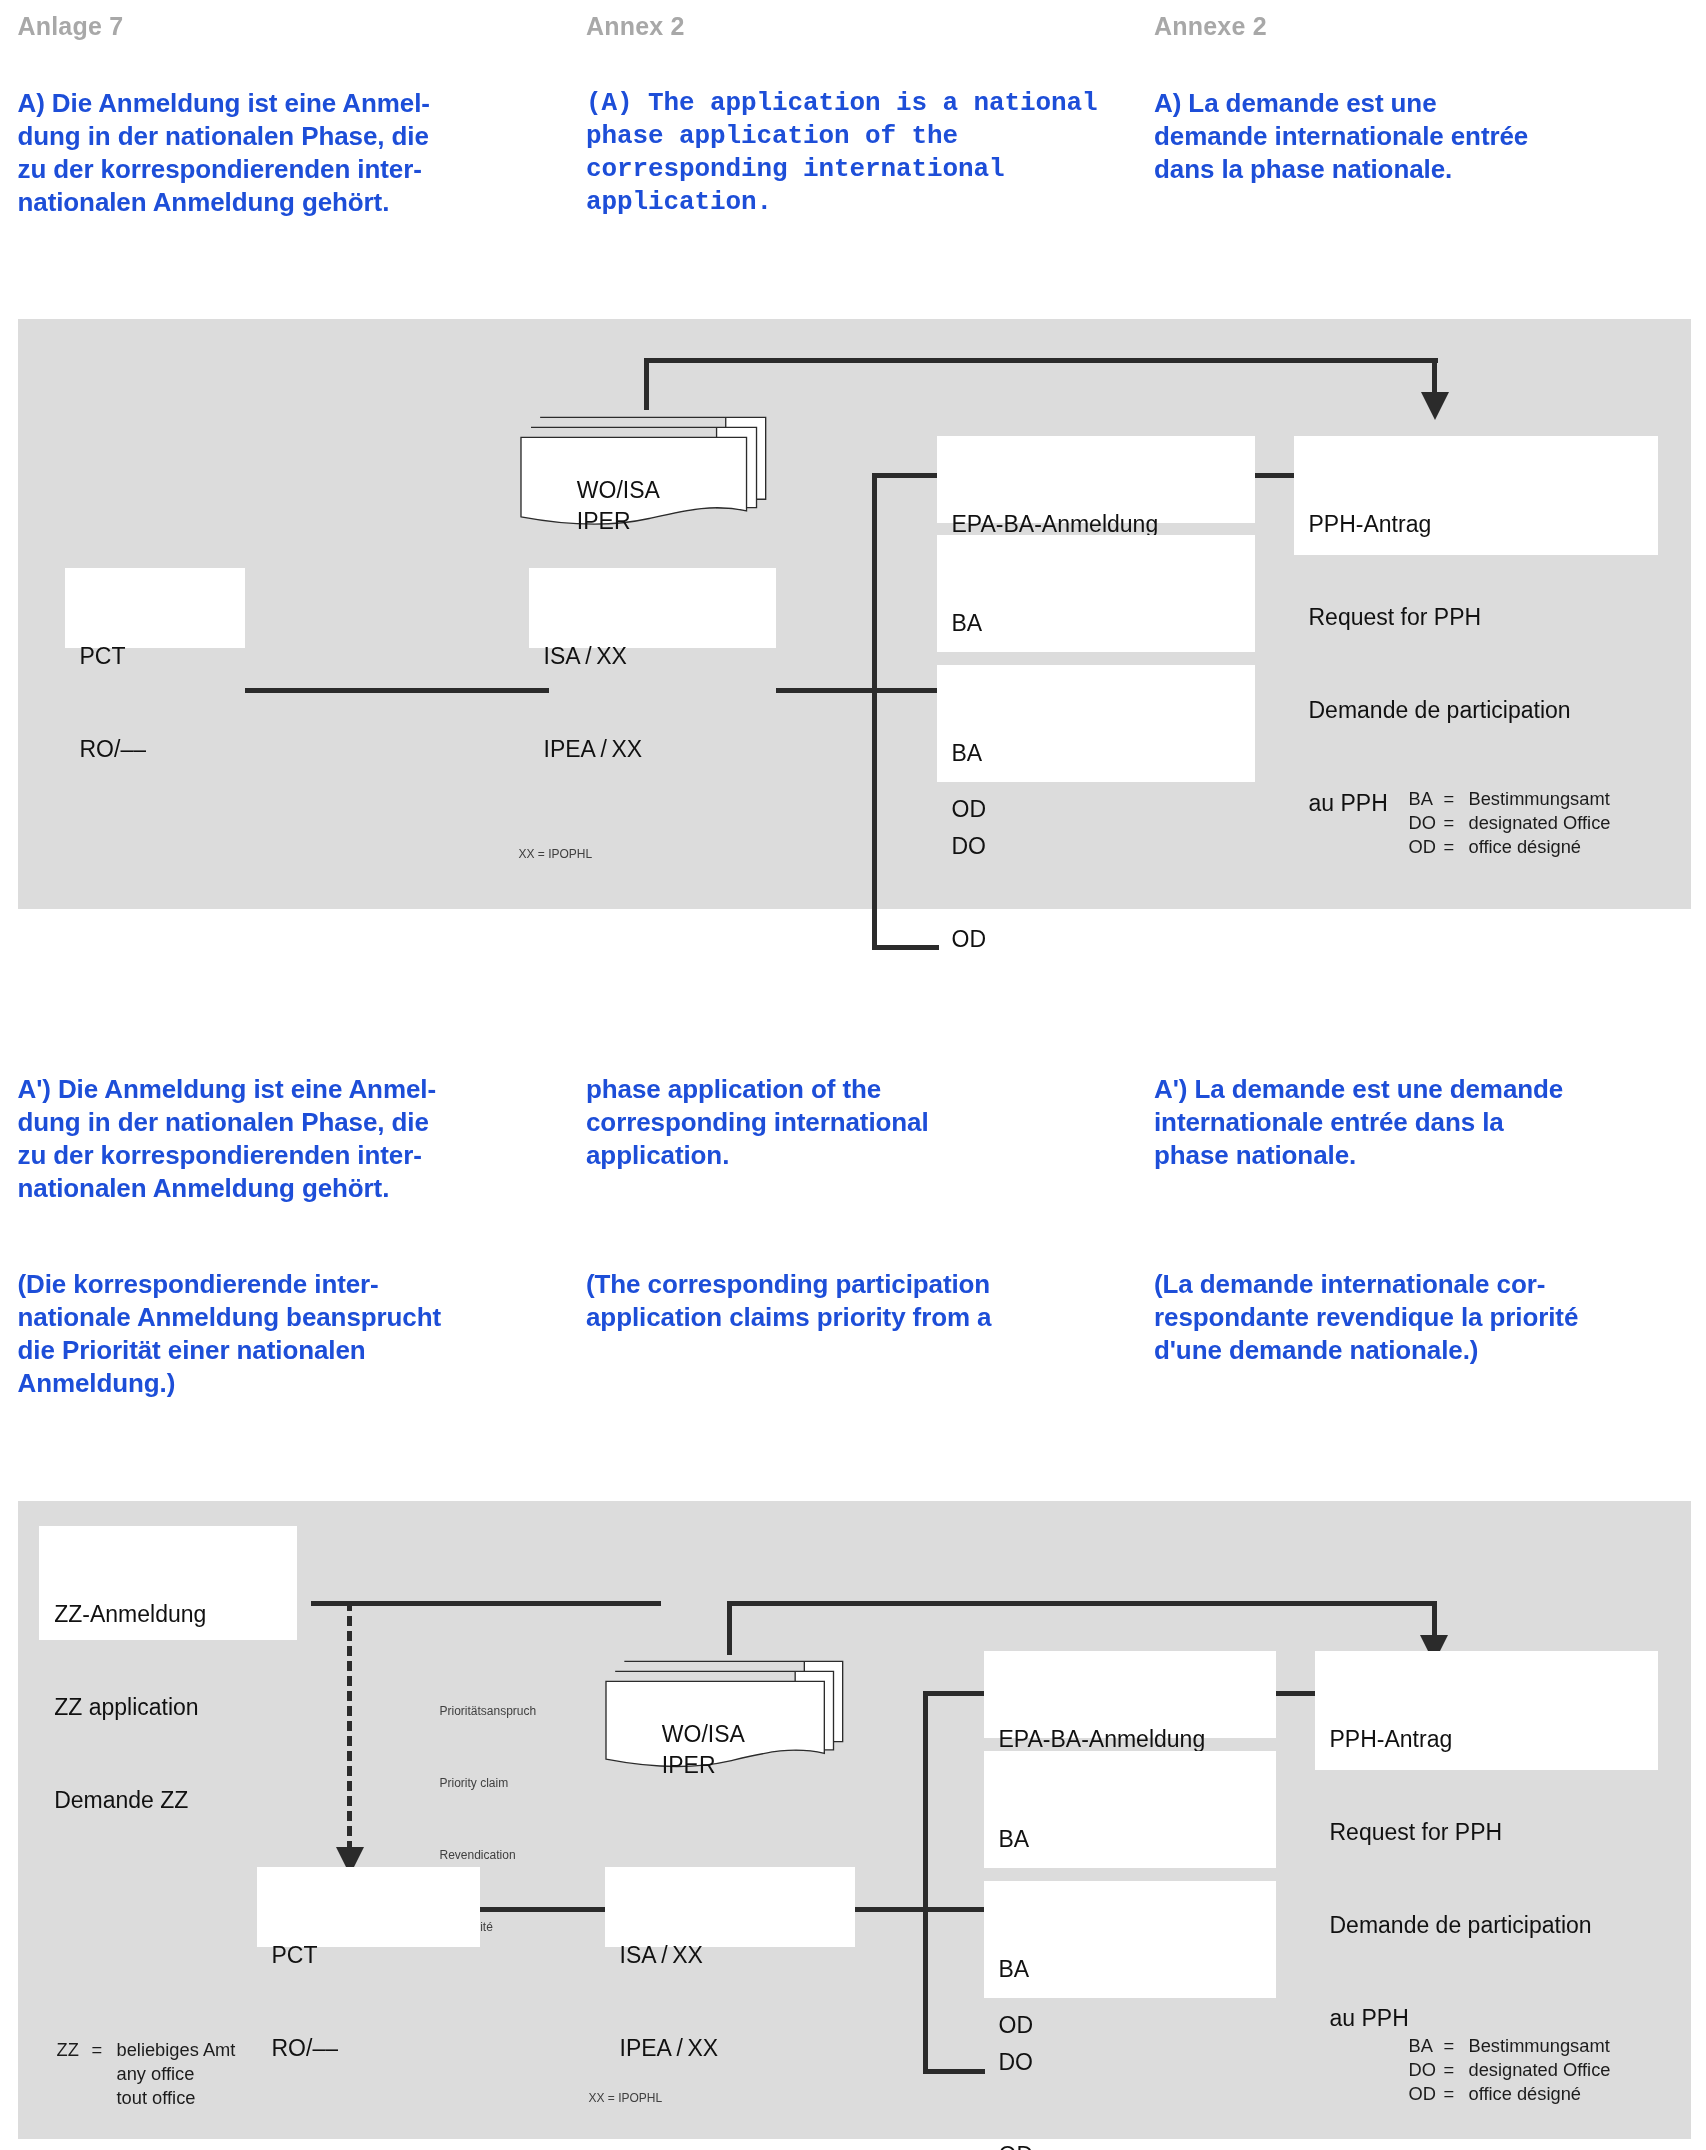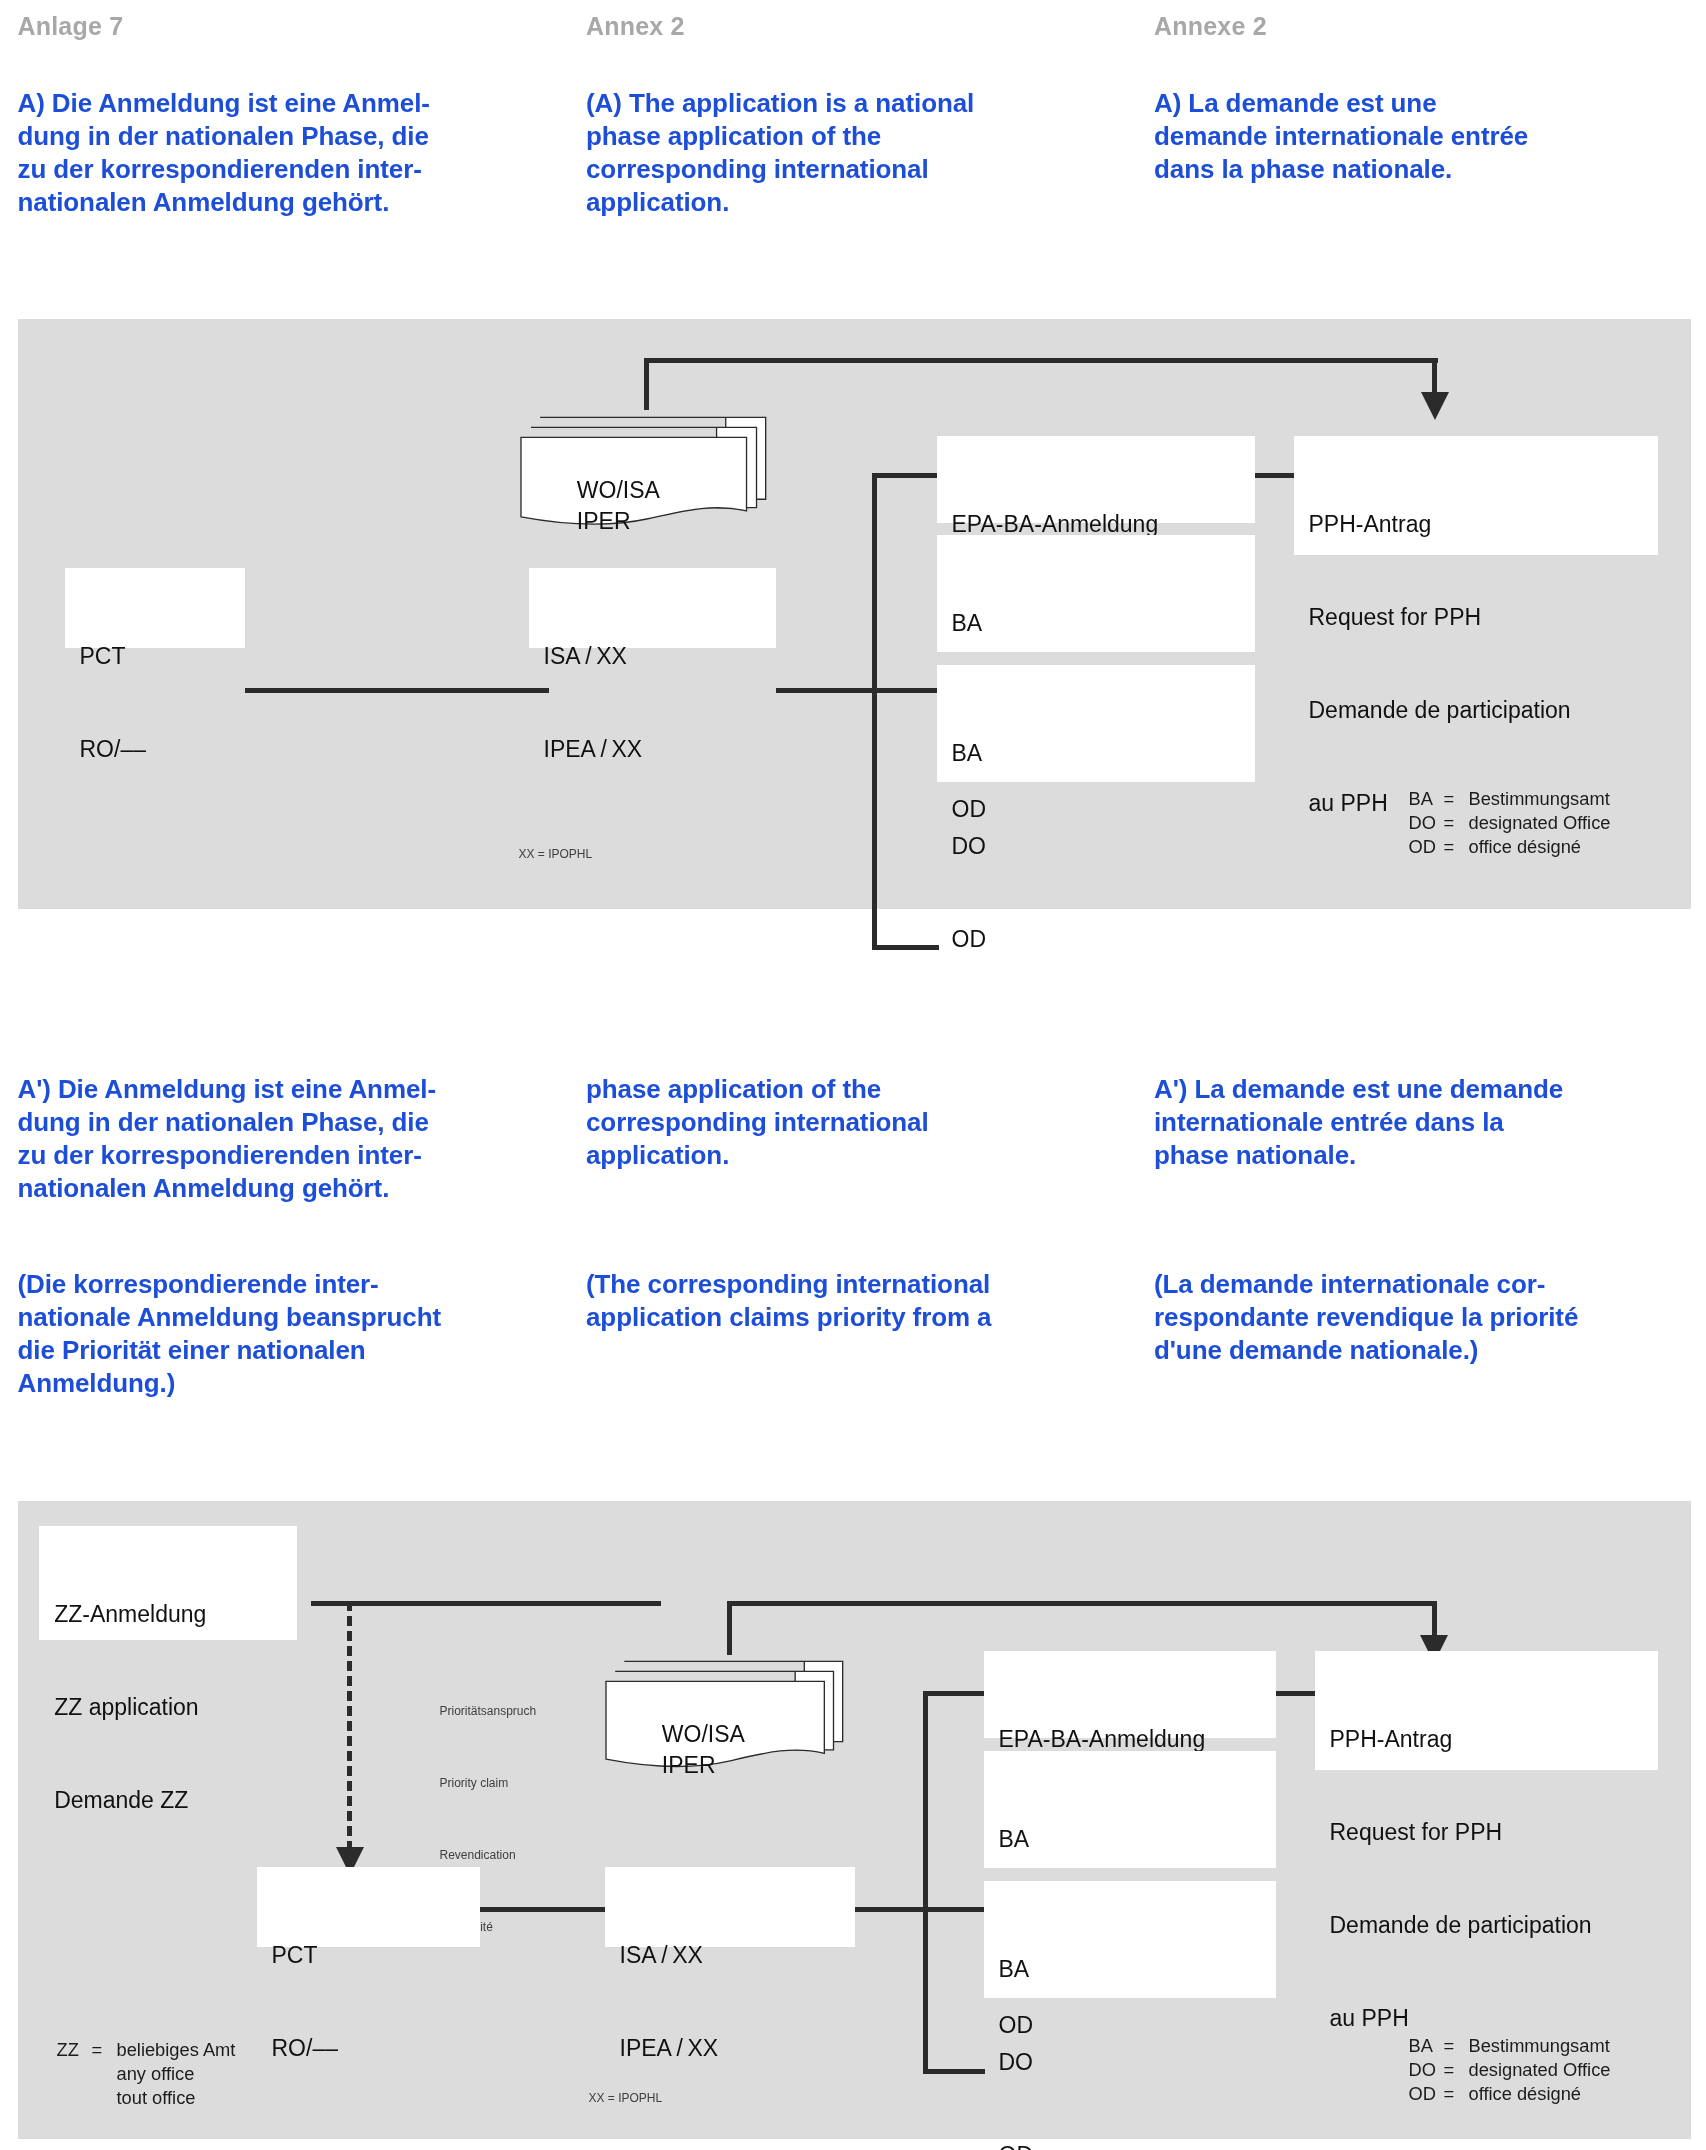--- a/index.html
+++ b/index.html
@@ -64,21 +64,21 @@
 <div class="abs annex-label" style="left:17.5px;top:11.7px;">Anlage 7</div>
 <div class="abs annex-label" style="left:586px;top:11.7px;">Annex 2</div>
 <div class="abs annex-label" style="left:1154px;top:11.7px;">Annexe 2</div>
 
 <div class="abs para" style="left:17.5px;top:87px;width:558px;">
   <div>A) Die Anmeldung ist eine Anmel-</div>
   <div>dung in der nationalen Phase, die</div>
   <div>zu der korrespondierenden inter-</div>
   <div>nationalen Anmeldung gehört.</div>
 </div>
-<div class="abs para" style="left:586px;top:87px;width:558px;">
+<div class="abs para" style="left:586px;top:87px;width:558px;font-family:Liberation Mono, monospace;">
   <div>(A) The application is a national</div>
   <div>phase application of the</div>
   <div>corresponding international</div>
   <div>application.</div>
 </div>
 <div class="abs para" style="left:1154px;top:87px;width:558px;">
   <div>A) La demande est une</div>
   <div>demande internationale entrée</div>
   <div>dans la phase nationale.</div>
 </div>
@@ -186,21 +186,21 @@
   <div>die Priorität einer nationalen</div>
   <div>Anmeldung.)</div>
 </div>
 
 <div class="abs para" style="left:586px;top:1073px;width:562px;">
   <div>phase application of the</div>
   <div>corresponding international</div>
   <div>application.</div>
 </div>
 <div class="abs para" style="left:586px;top:1268px;width:562px;">
-  <div>(The corresponding international</div>
+  <div>(The corresponding participation</div>
   <div>application claims priority from a</div>
 </div>
 
 <div class="abs para" style="left:1154px;top:1073px;width:562px;">
   <div>A') La demande est une demande</div>
   <div>internationale entrée dans la</div>
   <div>phase nationale.</div>
 </div>
 <div class="abs para" style="left:1154px;top:1268px;width:562px;">
   <div>(La demande internationale cor-</div>

